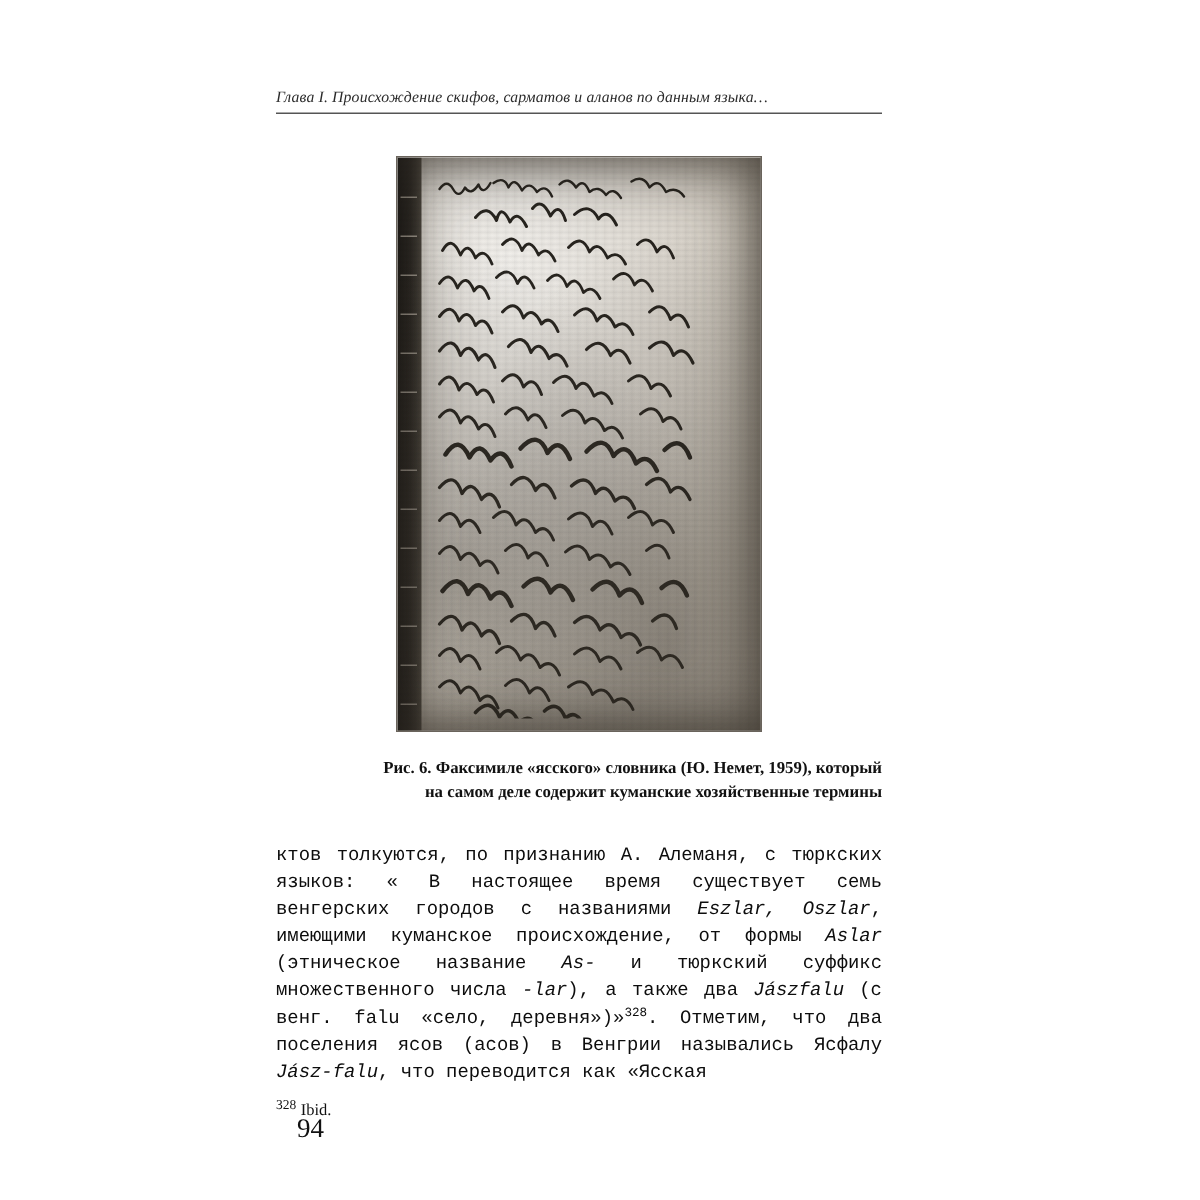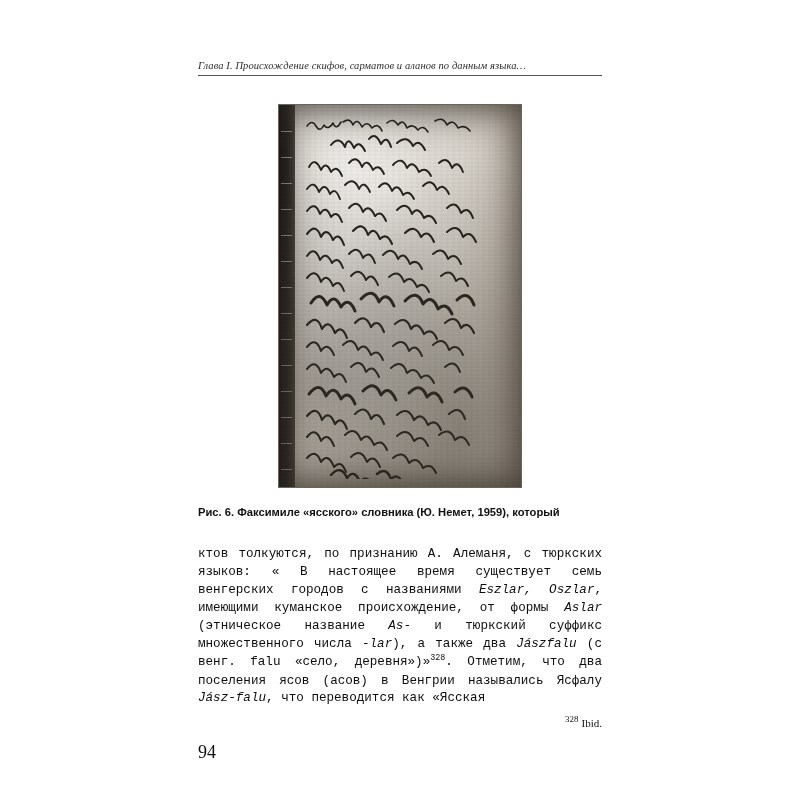--- a/index.html
+++ b/index.html
@@ -14,21 +14,21 @@
     font-family: "Liberation Serif", serif;
   }
   .page {
     position: relative;
     width: 800px;
     height: 800px;
     background: #ffffff;
   }
   .content {
     position: absolute;
-    left: 198px;
+    left: 184px;
     top: 60px;
     width: 404px;
   }
   .running-head {
     font-family: "Liberation Serif", serif;
     font-style: italic;
     font-size: 10.5px;
     color: #2b2b2b;
     letter-spacing: 0.1px;
     white-space: nowrap;
@@ -90,22 +90,22 @@
     position: absolute;
     left: 22px;
     top: 8px;
     width: 212px;
     height: 366px;
   }
   .script svg { display: block; }
   .caption {
     width: 404px;
     margin-top: 16px;
-    text-align: left;
-    font-family: Liberation Sans, sans-serif;
+    text-align: right;
+    font-family: Liberation Serif, serif;
     font-size: 11.2px;
     line-height: 1.45;
     color: #111;
   }
   .caption b { font-weight: bold; }
   
   .body-text {
     margin-top: 26px;
     font-family: Liberation Mono, monospace;
     font-size: 12.6px;
@@ -118,21 +118,20 @@
   .body-text i { font-style: italic; }
   .fn-marker {
     font-size: 8.4px;
     vertical-align: super;
   }
   .footnote {
     margin-top: 6px;
     font-family: "Liberation Serif", serif;
     font-size: 11px;
     color: #111;
-    text-align: right;
   }
   .footnote .num {
     font-size: 9px;
     vertical-align: super;
     margin-right: 3px;
   }
   .folio {
     position: absolute;
     left: 198px;
     top: 742px;
@@ -292,20 +291,21 @@
           </svg>
         </div>
 
         <div class="grain"></div>
         <div class="vignette"></div>
       </div>
     </div>
 
     <div class="caption">
       <div><b>Рис. 6. Факсимиле «ясского» словника (Ю. Немет, 1959), который</b></div>
+      <div><b>на самом деле содержит куманские хозяйственные термины</b></div>
     </div>
 
     <div class="body-text">
       <p>
         <span>ктов толкуются, по признанию А. Алеманя, с тюркских языков: « В настоящее время существует семь венгерских городов с названиями </span><i>Eszlar, Oszlar</i><span>, имеющими куманское происхождение, от формы </span><i>Aslar</i><span> (этническое название </span><i>As-</i><span> и тюркский суффикс множественного числа </span><i>-lar</i><span>), а также два </span><i>Jászfalu</i><span> (с венг. falu «село, деревня»)»</span><span class="fn-marker">328</span><span>. Отметим, что два поселения ясов (асов) в Венгрии назывались Ясфалу </span><i>Jász-falu</i><span>, что переводится как «Ясская</span>
       </p>
     </div>
 
     <div class="footnote">
       <span class="num">328</span><span>Ibid.</span>

